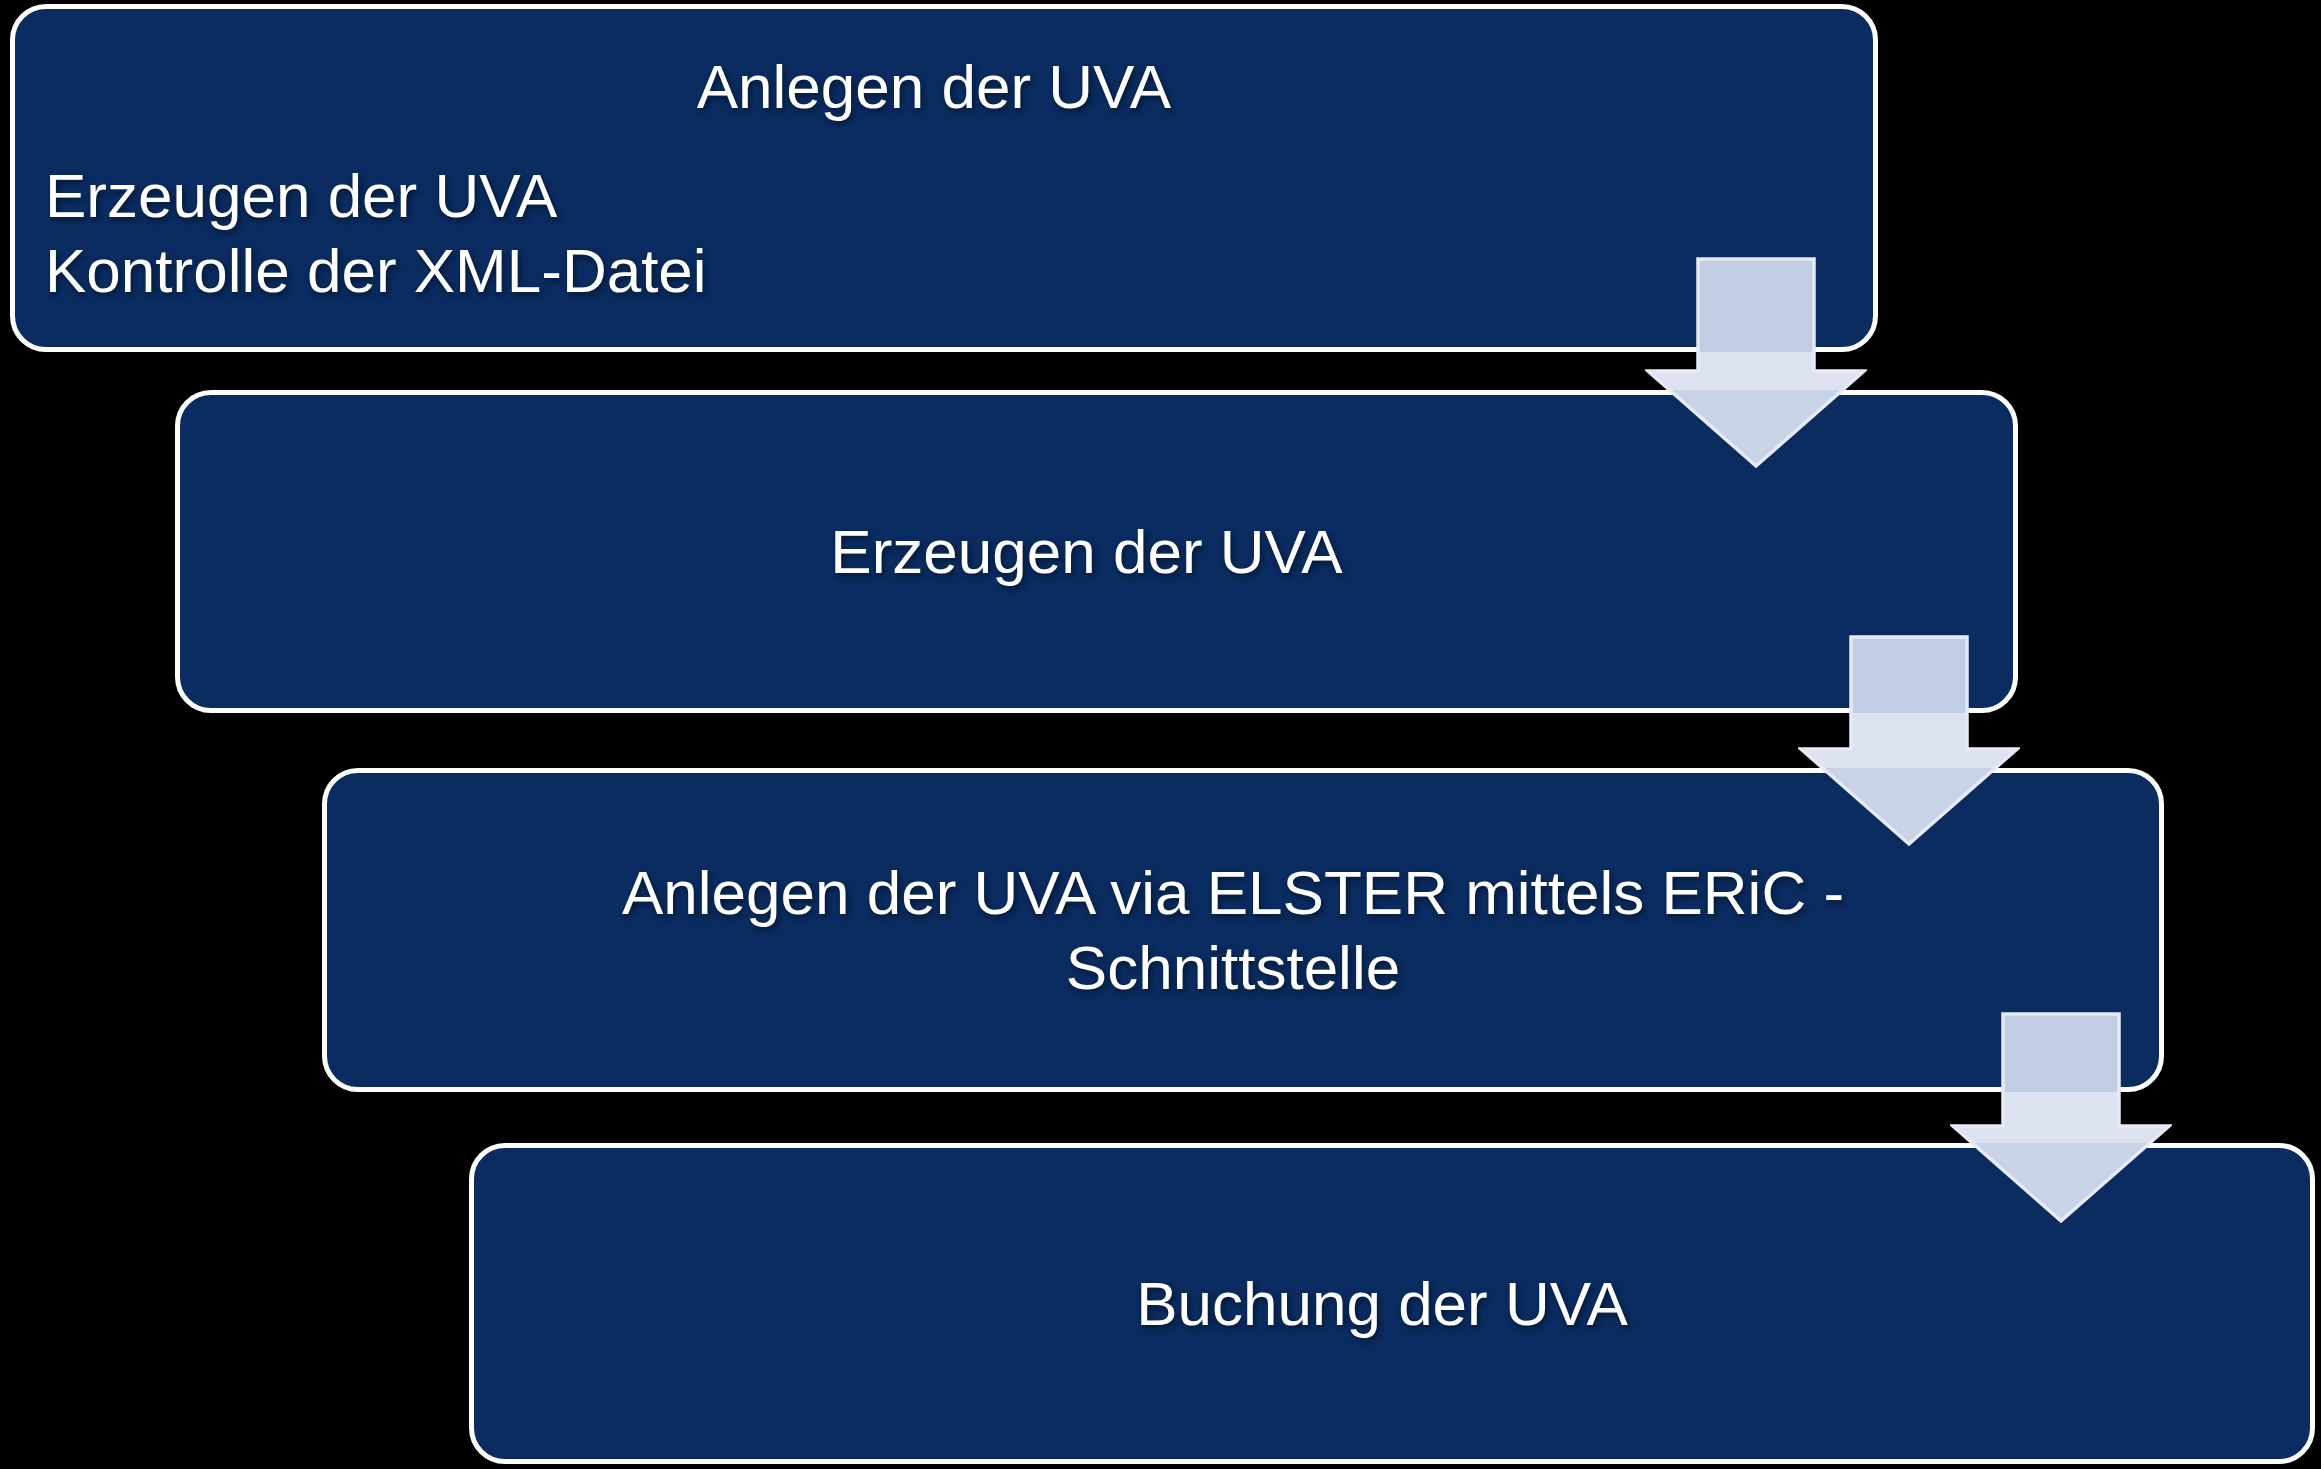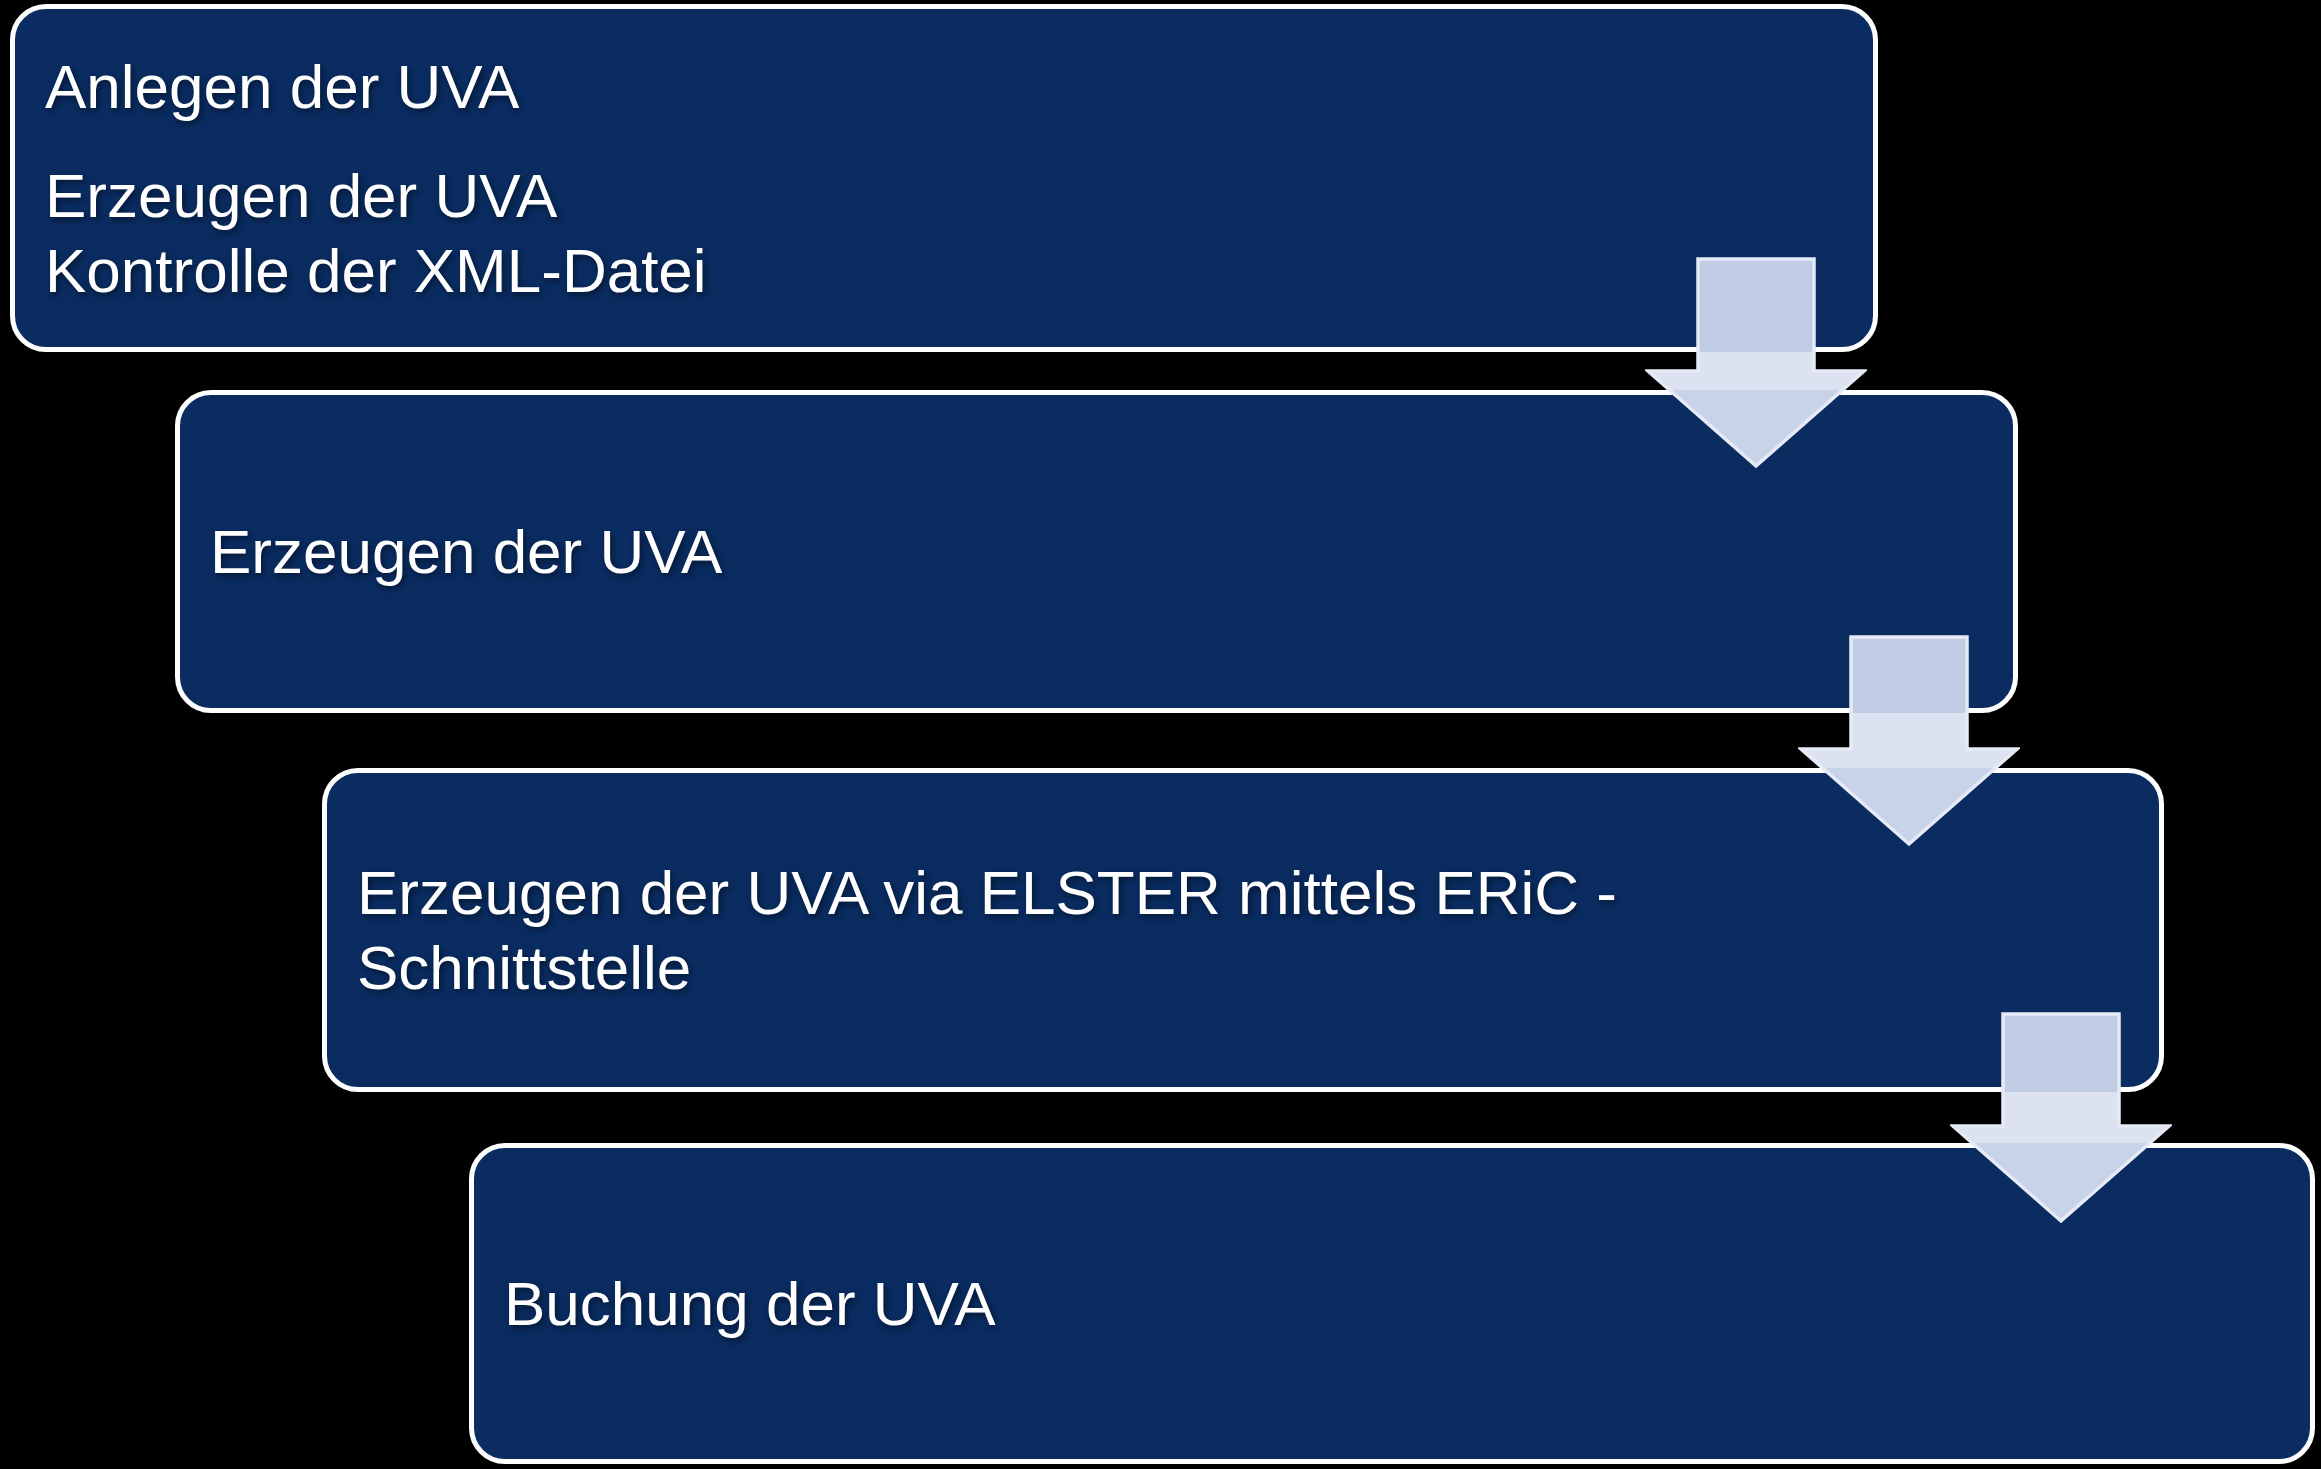--- a/index.html
+++ b/index.html
@@ -31,21 +31,21 @@
     border-radius: 36px;
     color: var(--text-color);
     display: flex;
     flex-direction: column;
     justify-content: center;
     font-size: 62px;
     line-height: 75px;
     padding: 12px 50px 12px 30px;
     text-shadow: 2px 3px 6px rgba(0,0,0,0.5);
   }
-  .step-title { white-space: pre-line; }
+  .step-title { white-space: pre-line; text-align: center; }
   .step-details { margin-top: 34px; }
   .arrow { position: absolute; }
   #box1 { left: 10px;  top: 4px;    width: 1868px; height: 348px; }
   #box2 { left: 175px; top: 390px;  width: 1843px; height: 323px; }
   #box3 { left: 322px; top: 768px;  width: 1842px; height: 324px; }
   #box4 { left: 469px; top: 1143px; width: 1846px; height: 321px; }
   #arrow1 { left: 1645px; top: 257px; }
   #arrow2 { left: 1798px; top: 635px; }
   #arrow3 { left: 1950px; top: 1012px; }
   .st-a { stop-color: var(--arrow-over-box); }
@@ -68,21 +68,21 @@
       <div class="step-detail-line">Erzeugen der UVA</div>
       <div class="step-detail-line">Kontrolle der XML-Datei</div>
     </div>
   </div>
 
   <div class="step-box" id="box2">
     <div class="step-title">Erzeugen der UVA</div>
   </div>
 
   <div class="step-box" id="box3">
-    <div class="step-title">Erzeugen der UVA via ELSTER mittels ERiC -
+    <div class="step-title">Anlegen der UVA via ELSTER mittels ERiC -
 Schnittstelle</div>
   </div>
 
   <div class="step-box" id="box4">
     <div class="step-title">Buchung der UVA</div>
   </div>
 
   <svg class="arrow" id="arrow1" width="222" height="212" viewBox="0 0 222 212">
     <defs>
       <linearGradient id="grad1" gradientUnits="userSpaceOnUse" x1="0" y1="0" x2="0" y2="212">

